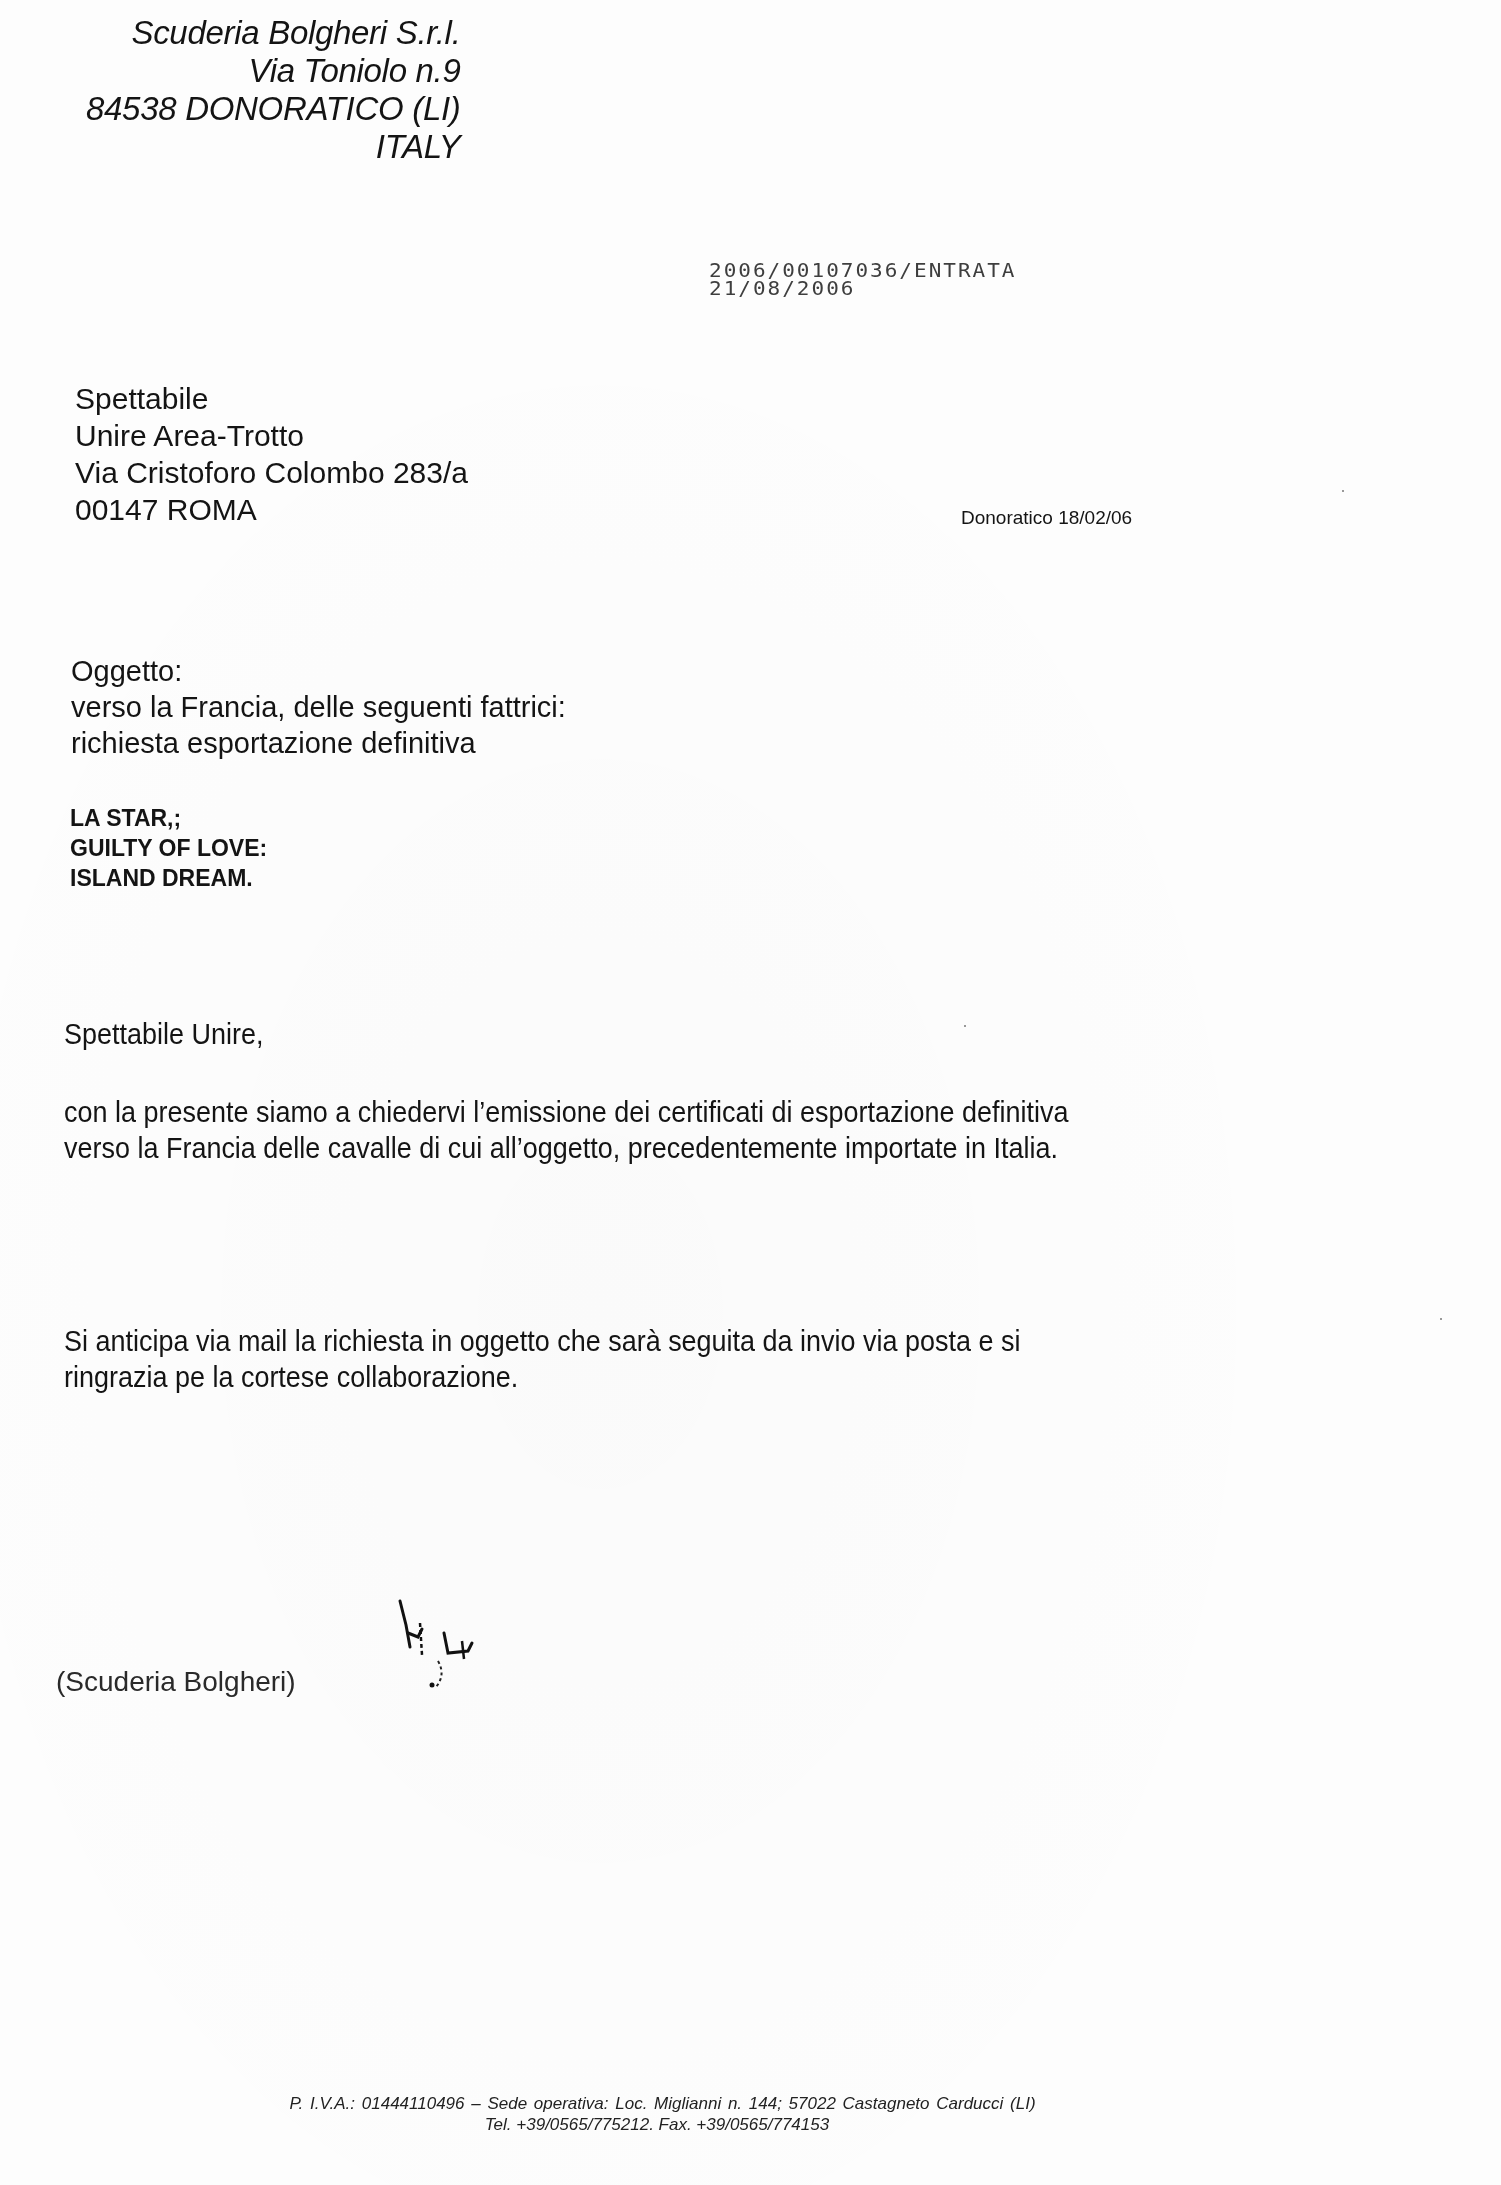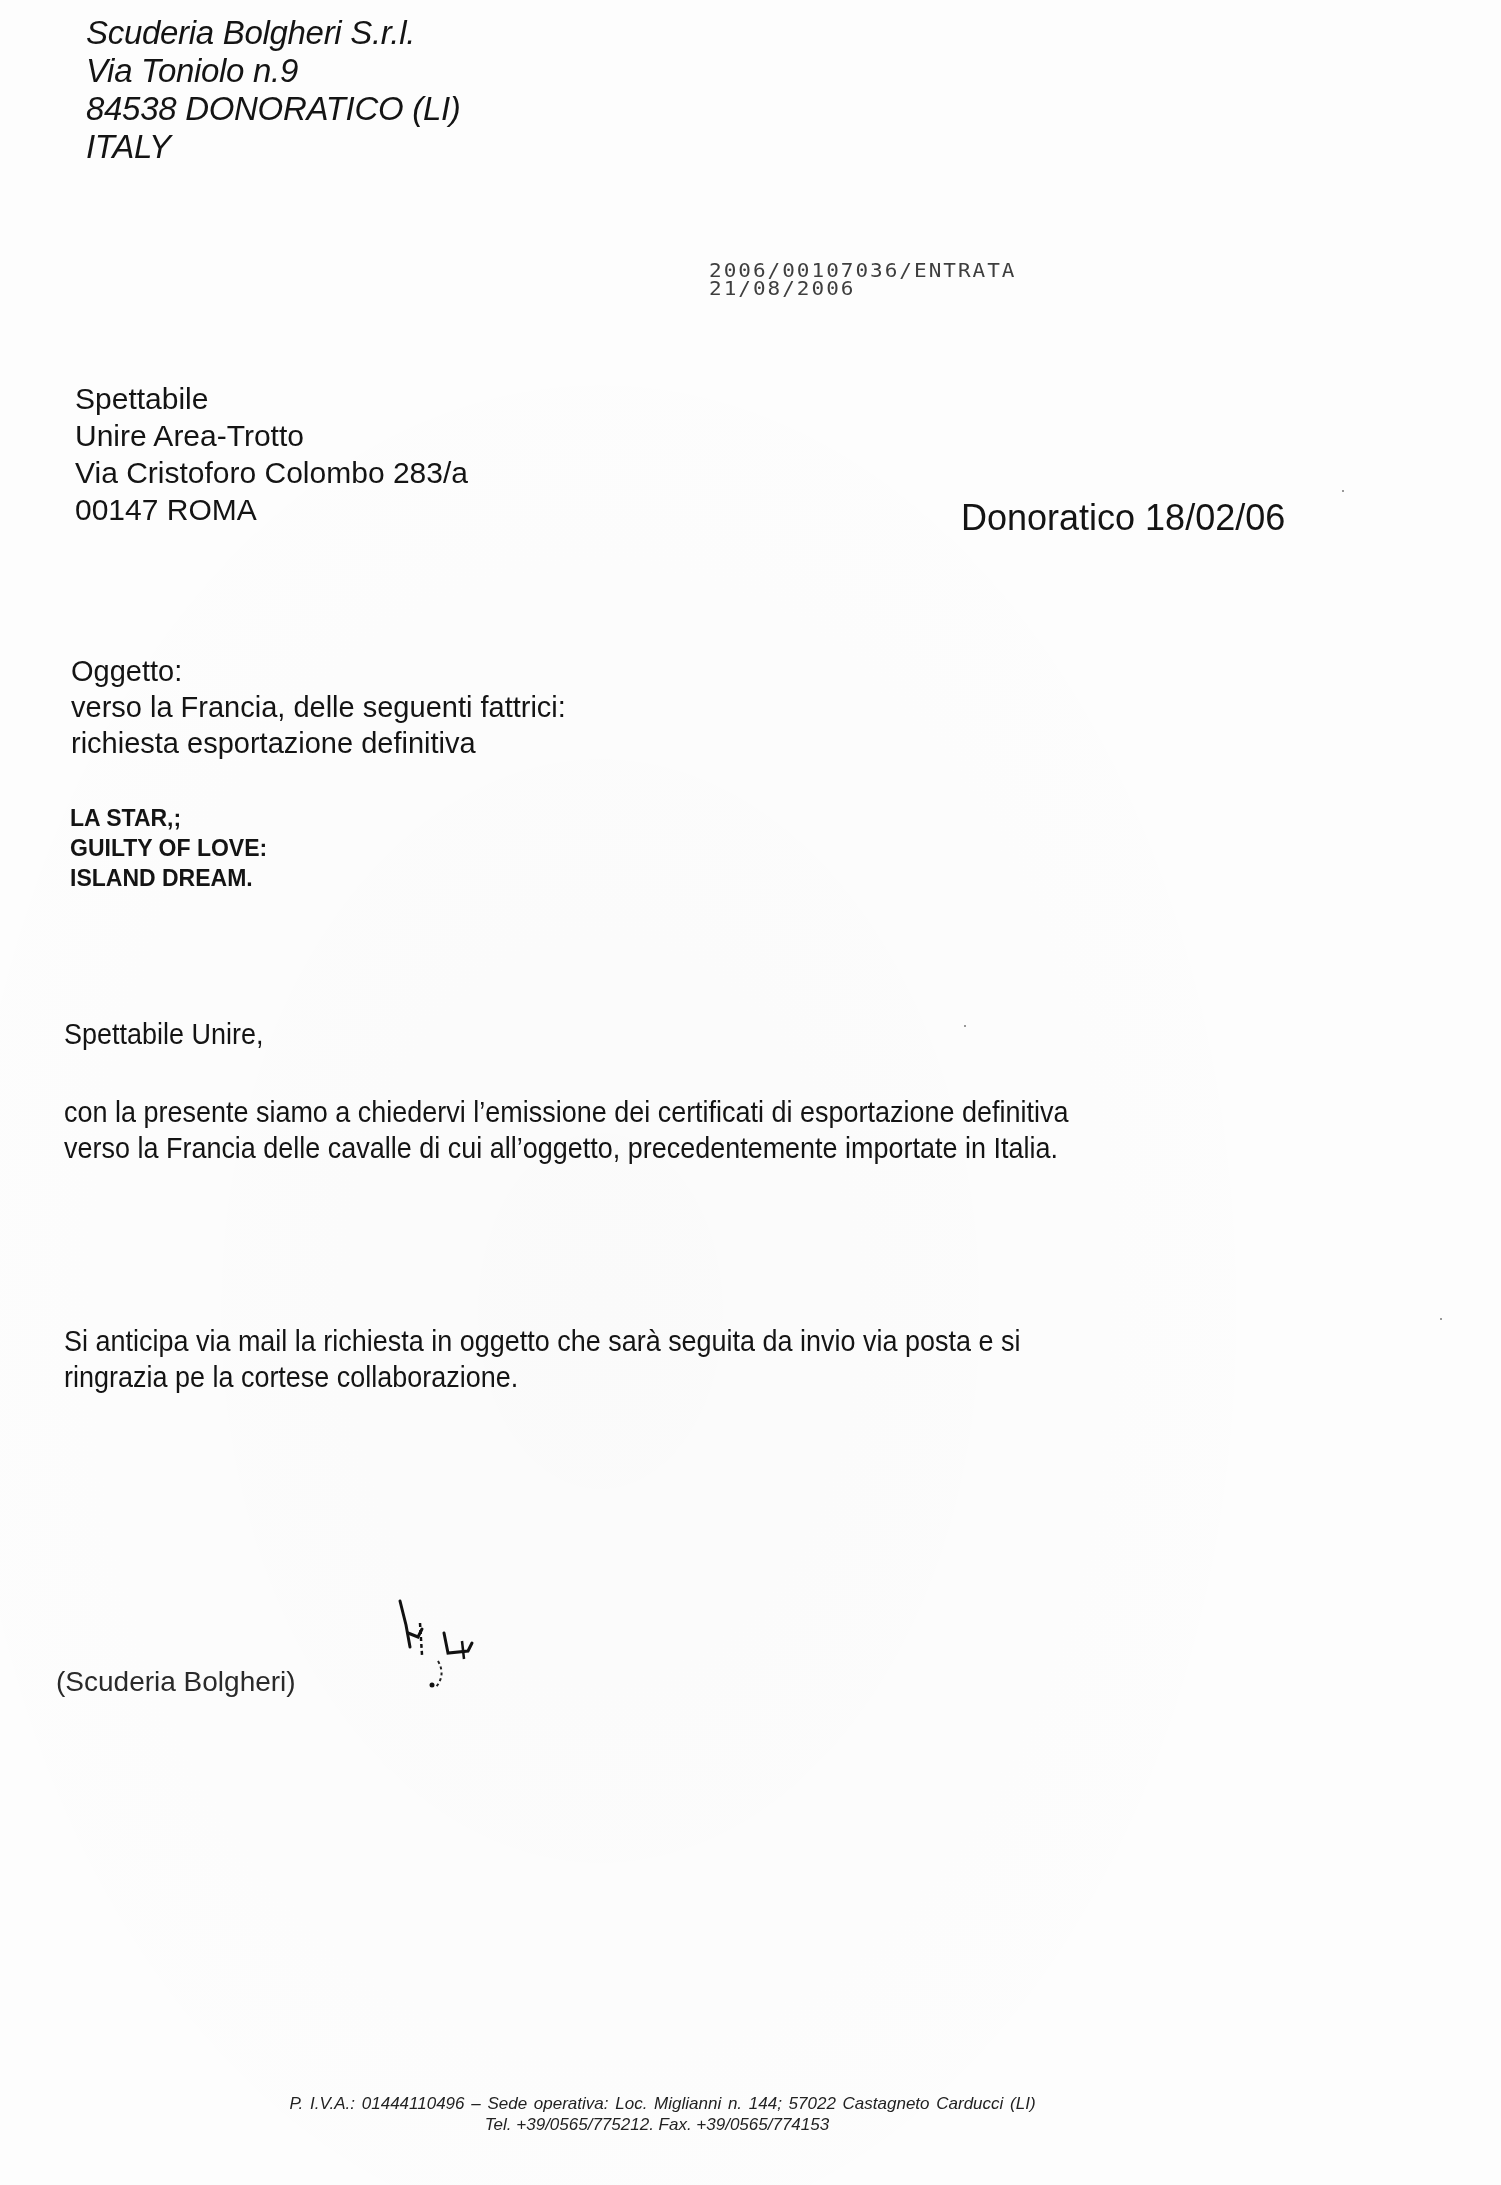--- a/index.html
+++ b/index.html
@@ -24,21 +24,21 @@
     }
     .abs { position: absolute; }
     .sender {
       left: 86px;
       top: 14px;
       font-style: italic;
       font-size: 33px;
       line-height: 38px;
       letter-spacing: -0.3px;
     }
-    .sender div { white-space: nowrap; }
+    .sender div { white-space: nowrap; text-align: right; }
     .stamp {
       left: 709px;
       top: 262px;
       font-family: "DejaVu Sans Mono", monospace;
       font-size: 21px;
       line-height: 19px;
       letter-spacing: 2px;
       color: #2a2a2a;
       transform: scaleY(0.95);
       transform-origin: left top;
@@ -48,21 +48,21 @@
     .recipient {
       left: 75px;
       top: 380px;
       font-size: 30px;
       line-height: 37px;
     }
     .recipient div { white-space: nowrap; }
     .date {
       left: 961px;
       top: 500px;
-      font-size: 36px;
+      font-size: 19px;
       line-height: 36px;
       white-space: nowrap;
     }
     .subject {
       left: 71px;
       top: 653px;
       font-size: 29px;
       line-height: 36px;
     }
     .subject div { white-space: nowrap; }

